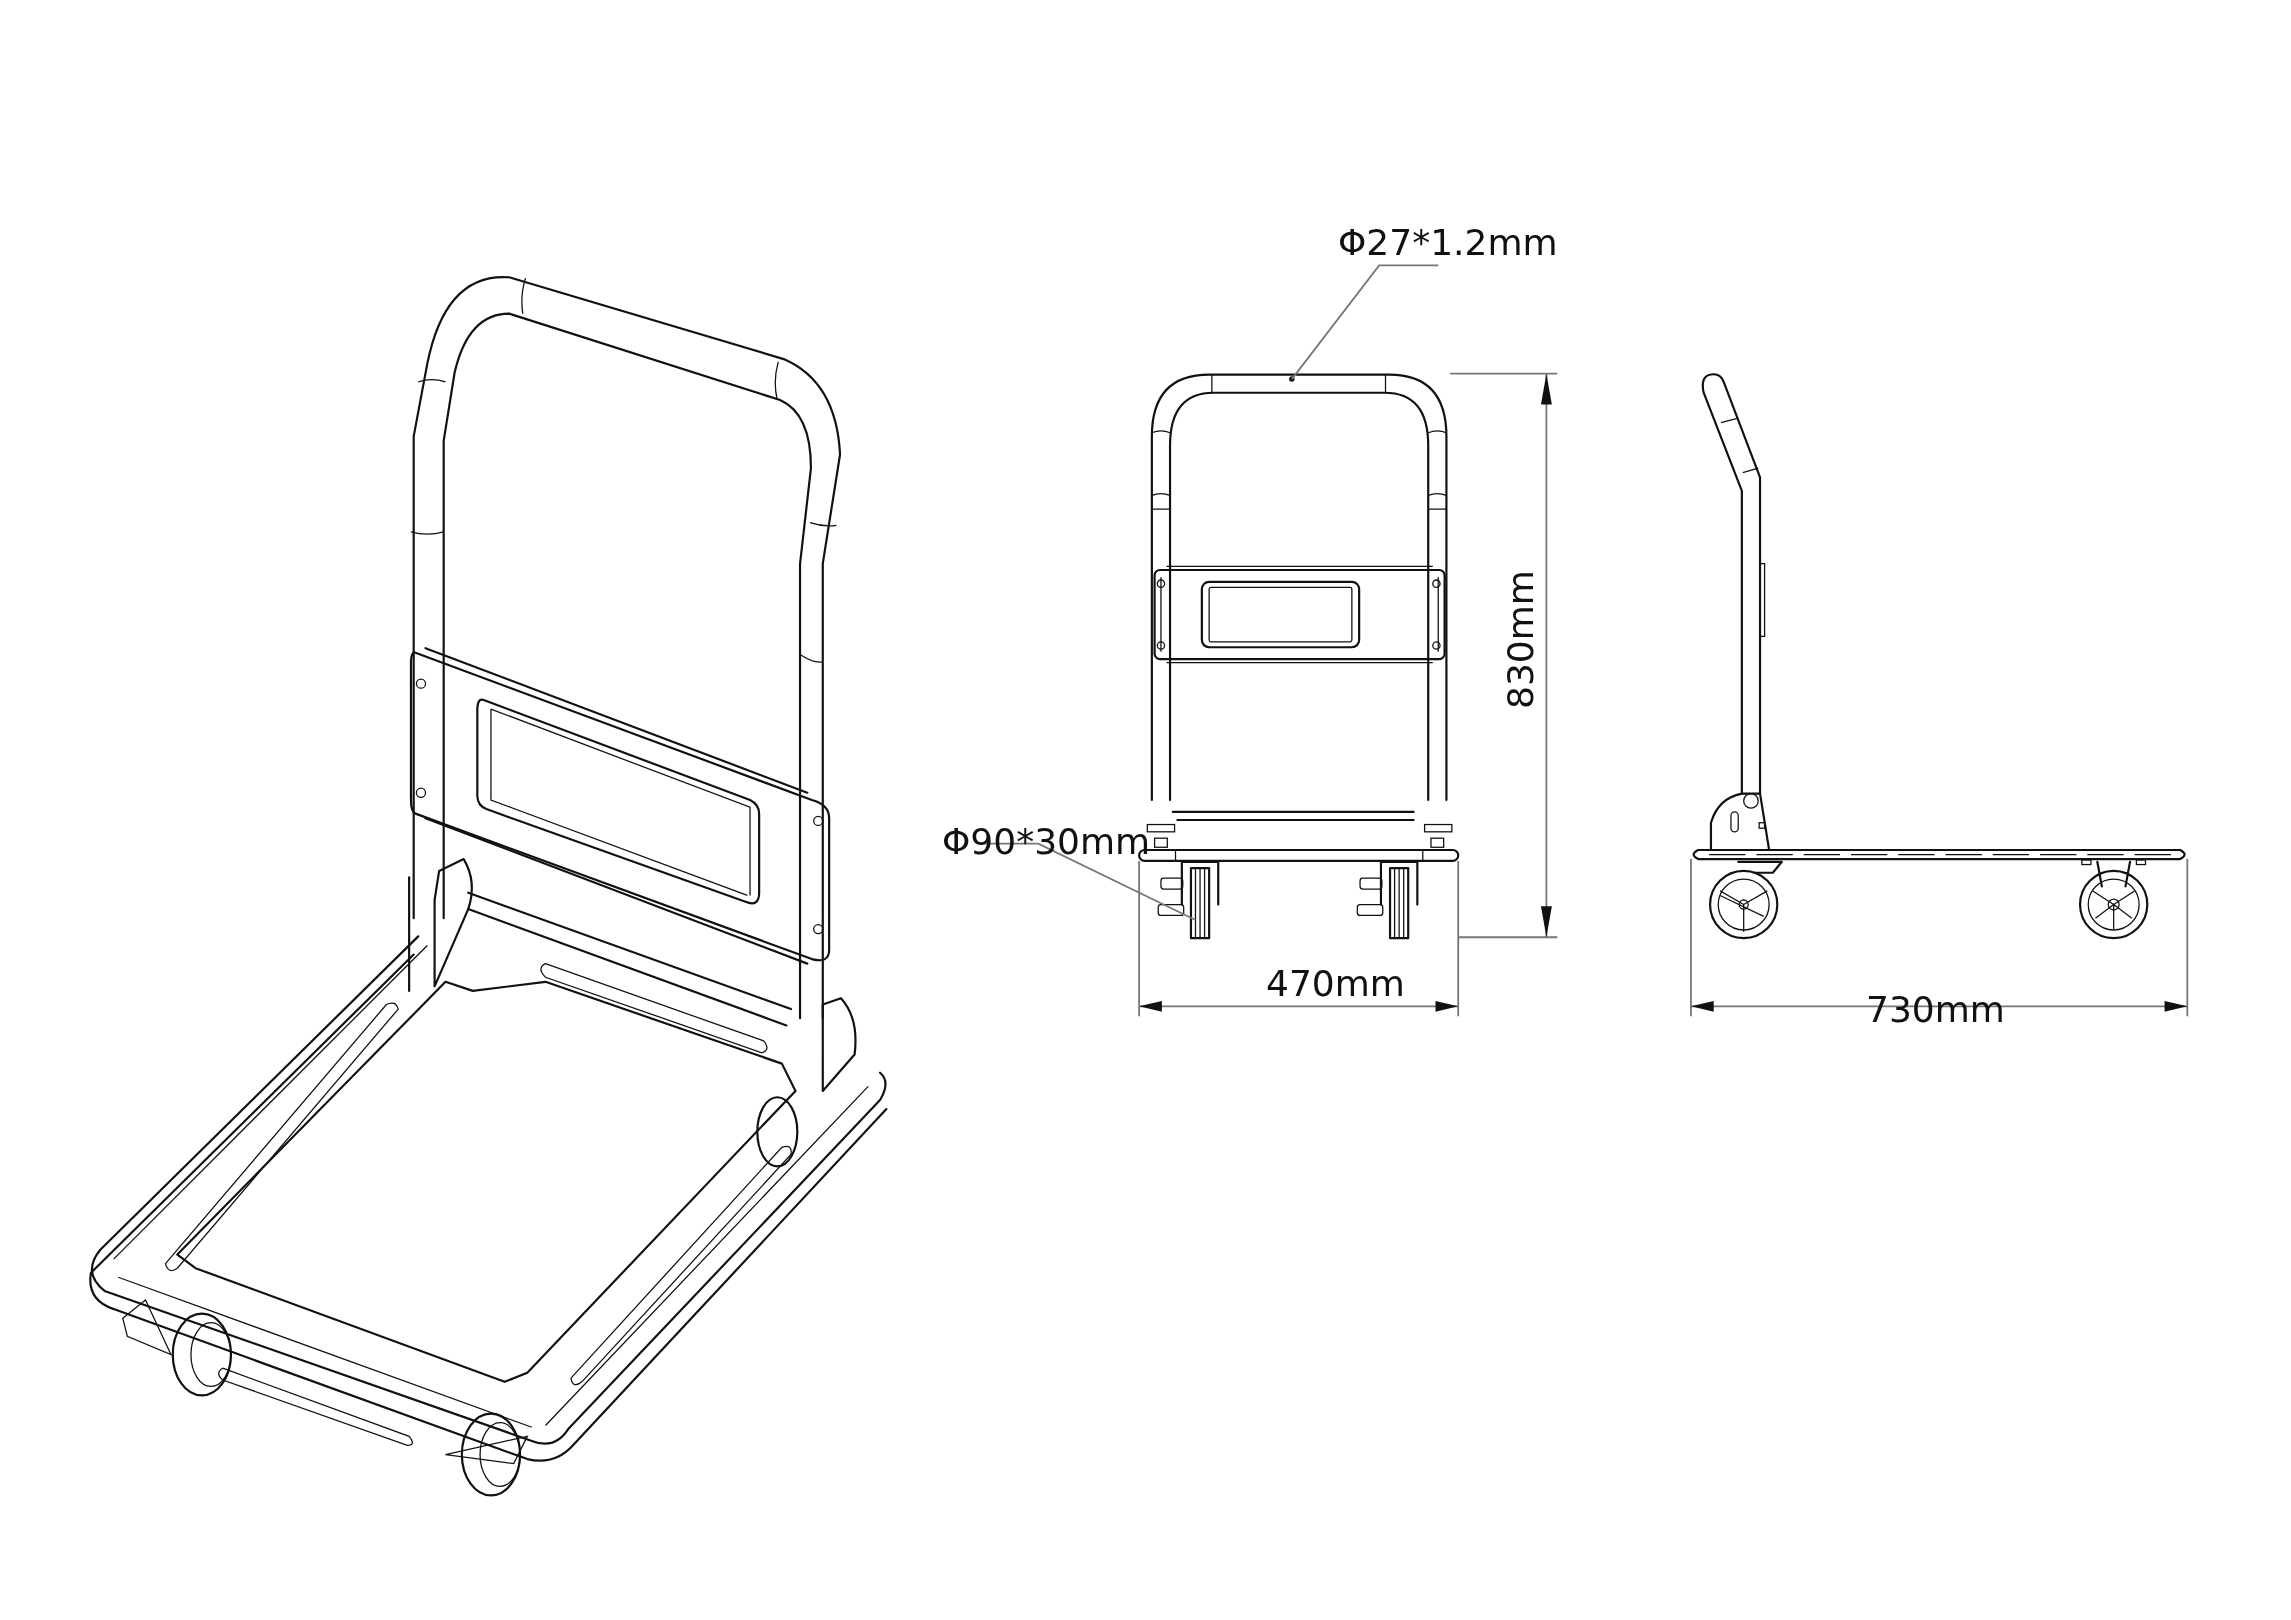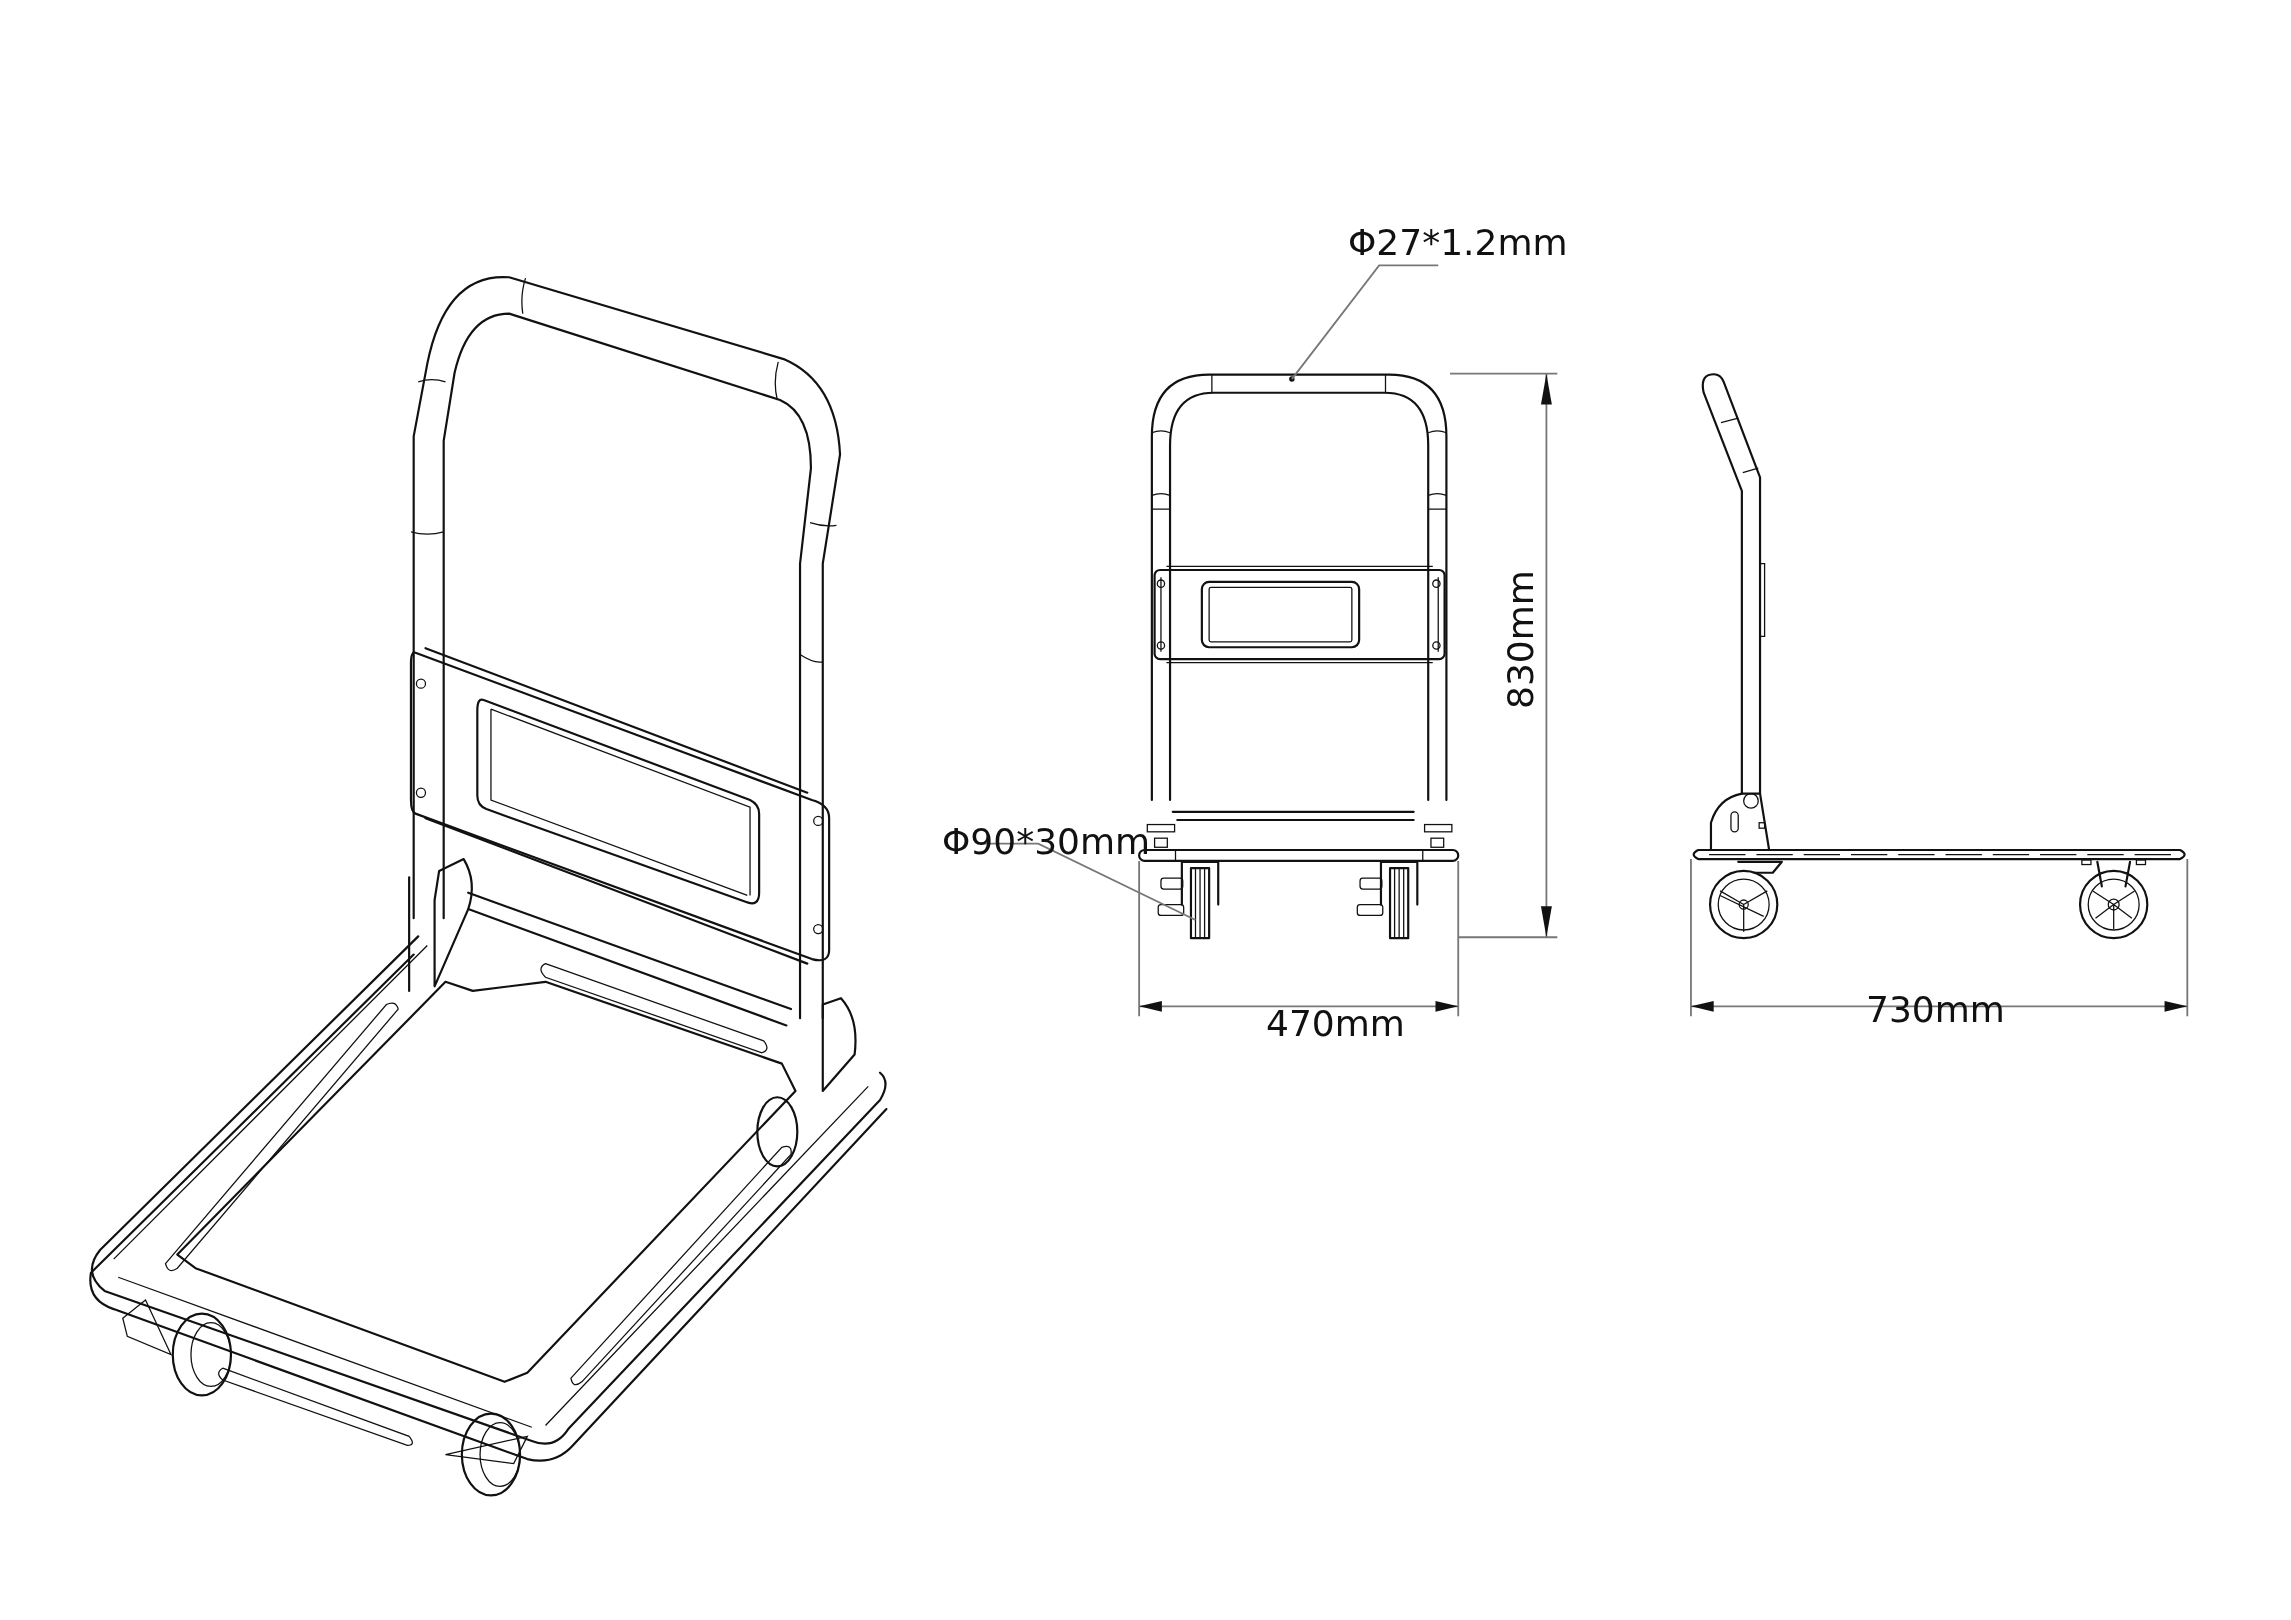--- a/index.html
+++ b/index.html
@@ -152,18 +152,18 @@
       <rect class="thin" x="2290" y="946" width="10" height="5"></rect>
       <rect class="thin" x="2350" y="946" width="10" height="5"></rect>
     </g>
 
     <path class="dim" d="M1860 945 L1860 1118 M2406 945 L2406 1118 M1860 1107 L2406 1107"></path>
     <path class="arrow" d="M1860 1107 L1885 1101 L1885 1113 Z"></path>
     <path class="arrow" d="M2406 1107 L2381 1101 L2381 1113 Z"></path>
   </g>
 </svg>
 
-<div class="lbl" style="left:1338px; top:225px;margin-left:10px;">Φ27*1.2mm</div>
+<div class="lbl" style="left:1338px; top:225px;">Φ27*1.2mm</div>
 <div class="lbl" style="left:942px; top:824px;">Φ90*30mm</div>
 <div class="vlbl" style="left:1503px; top:709px;">830mm</div>
-<div class="lbl" style="left:1266px; top:966px;margin-top:40px;">470mm</div>
+<div class="lbl" style="left:1266px; top:966px;">470mm</div>
 <div class="lbl" style="left:1866px; top:992px;">730mm</div>
 
 
 </body></html>

